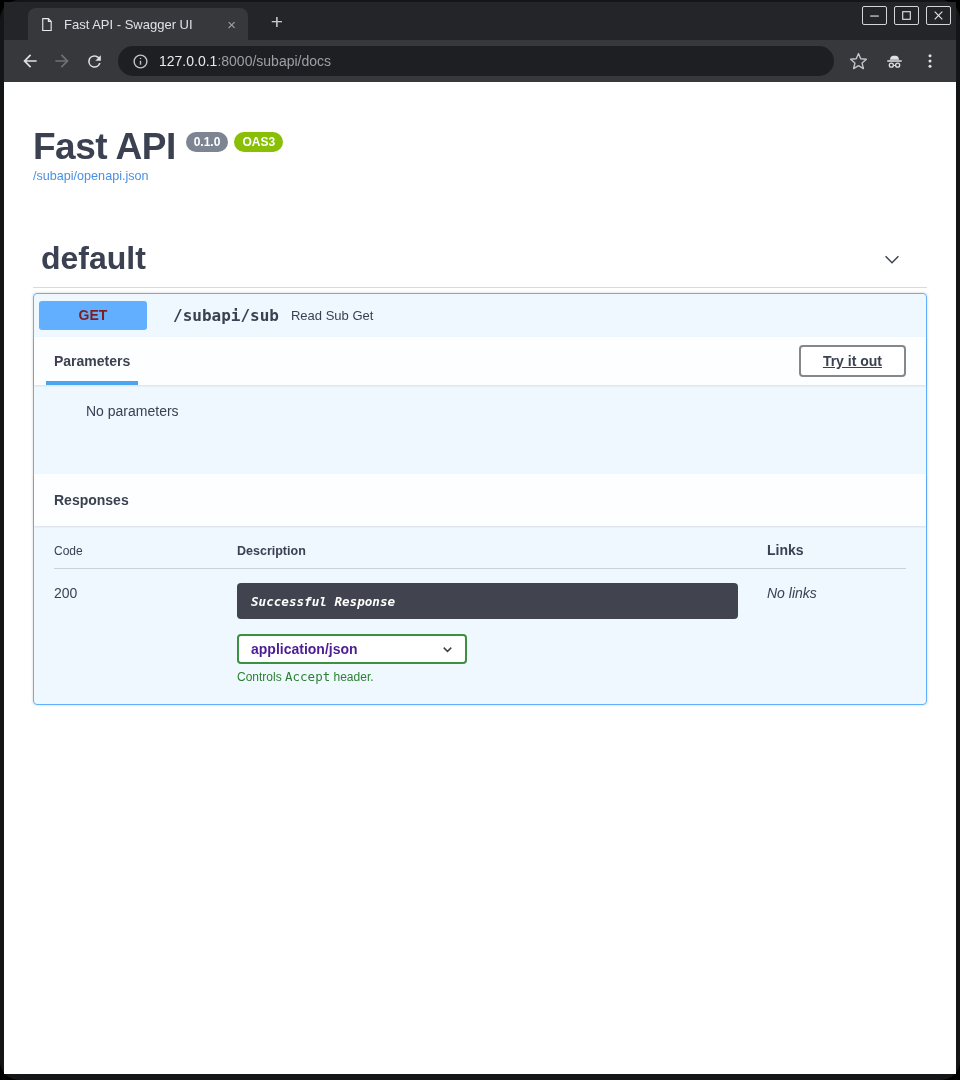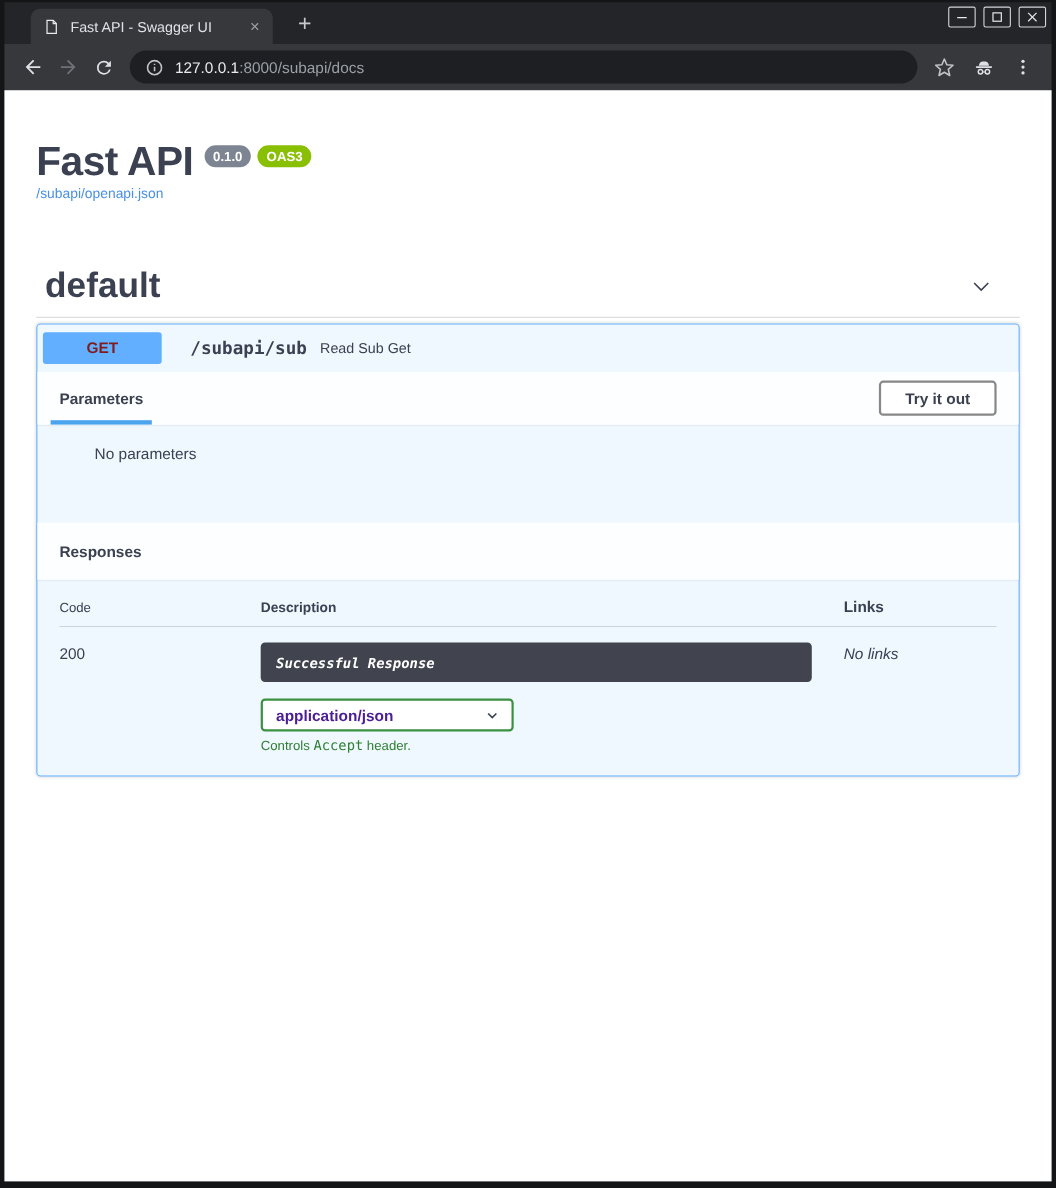--- a/index.html
+++ b/index.html
@@ -1,17 +1,17 @@
 <!DOCTYPE html>
 <html><head>
 <meta charset="utf-8">
 <style>
   * { margin:0; padding:0; box-sizing:border-box; }
   html,body { width:960px; height:1080px; background:#000; font-family:"Liberation Sans","DejaVu Sans",sans-serif; }
-  .window { width:960px; height:1080px; background:#141517; padding:2px 4px 6px 4px; }
+  .window { width:960px; height:1080px; background:#141517; padding:2px 4px 6px 4px;border-radius:19px; }
 
   
   .titlebar { height:38px; background:#242528; position:relative; display:flex; align-items:flex-end; }
   .tab { margin-left:24px; width:220px; height:32px; background:#37383c; border-radius:8px 8px 0 0;
          display:flex; align-items:center; padding:0 8px 0 11px; }
   .favicon { width:15px; height:17px; flex:0 0 auto; }
   .tab-title { color:#dee1e6; font-size:13px; margin-left:10px; flex:1; white-space:nowrap; overflow:hidden; }
   .tab-close { color:#9da1a6; font-size:15px; line-height:15px; padding:1px 4px; border-radius:50%; cursor:default; }
   .newtab { color:#c6c9cd; font-size:21px; font-weight:400; margin:0 0 5px 16px; width:26px; height:26px;
             display:flex; align-items:center; justify-content:center; }
@@ -51,21 +51,21 @@
                   line-height:29px; text-align:center; border-radius:3px; }
   .op-path { font-family:"DejaVu Sans Mono","Liberation Mono",monospace; font-size:16px; font-weight:700;
              color:#3b4151; margin-left:26px; }
   .op-desc { font-size:13px; color:#3b4151; margin-left:12px; }
 
   .sec-header { background:rgba(255,255,255,.85); box-shadow:0 1px 2px rgba(0,0,0,.1); display:flex;
                 align-items:center; padding:8px 20px; min-height:46px; position:relative; }
   .sec-title { font-size:14px; font-weight:700; color:#3b4151; }
   .tab-underline { position:absolute; left:12px; bottom:0; width:92px; height:4px; background:#4ba4ee; }
   .try-btn { margin-left:auto; background:#fff; border:2px solid #878787; border-radius:4px; padding:6px 22px;
-             font-weight:700; font-size:14px; color:#3b4151; font-family:inherit; cursor:pointer; }
+             font-weight:700; font-size:14px; color:#3b4151; font-family:inherit; cursor:pointer;text-decoration:underline; }
 
   .params-body { padding:18px 20px 55px; font-size:14px;margin-left:32px; }
 
   .resp-header { min-height:52px; }
 
   .resp-body { padding:16px 20px 20px; }
   .thead { display:flex; align-items:flex-end; padding-bottom:10px; border-bottom:1px solid rgba(59,65,81,.2); }
   .col-code { width:183px; font-size:12px; font-weight:400; }
   .col-desc { width:530px; font-size:12.5px; font-weight:700; }
   .col-links { flex:1; font-size:14px; font-weight:700; }

